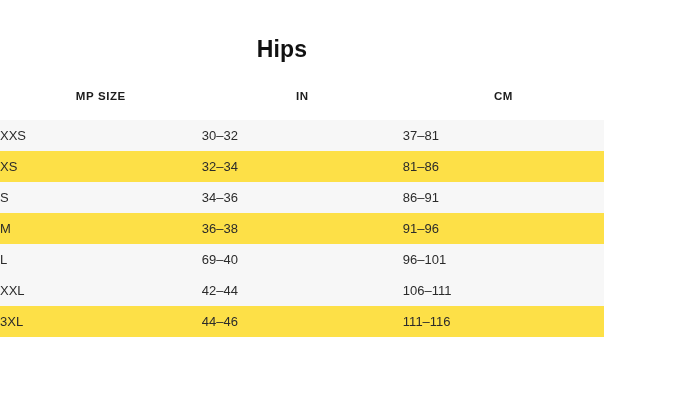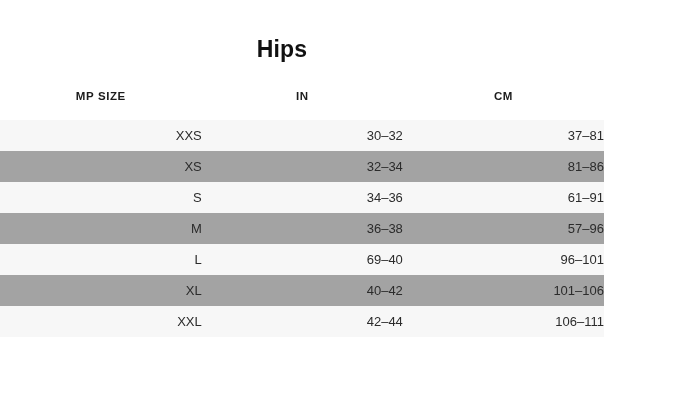--- a/index.html
+++ b/index.html
@@ -42,30 +42,30 @@
     font-weight: bold;
     letter-spacing: 0.6px;
     color: #1c1c1c;
     padding: 0 0 18px 0;
     text-align: center;
     vertical-align: bottom;
   }
   table.size-table td {
     font-size: 13px;
     color: #2b2b2b;
-    text-align: right;
+    text-align: left;
     height: 31px;
     padding: 0;
     font-weight: 400;
   }
   table.size-table tbody tr.odd td {
     background: #f7f7f7;
   }
   table.size-table tbody tr.even td {
-    background: #a3a3a3;
+    background: #fde047;
   }
   col.c1 { width: 33.4%; }
   col.c2 { width: 33.3%; }
   col.c3 { width: 33.3%; }
 </style>
 </head>
 <body>
 
 <div class="page">
 
@@ -91,38 +91,38 @@
         <td>37–81</td>
       </tr>
       <tr class="even">
         <td>XS</td>
         <td>32–34</td>
         <td>81–86</td>
       </tr>
       <tr class="odd">
         <td>S</td>
         <td>34–36</td>
-        <td>61–91</td>
+        <td>86–91</td>
       </tr>
       <tr class="even">
         <td>M</td>
         <td>36–38</td>
-        <td>57–96</td>
+        <td>91–96</td>
       </tr>
       <tr class="odd">
         <td>L</td>
         <td>69–40</td>
         <td>96–101</td>
       </tr>
-      <tr class="even">
-        <td>XL</td>
-        <td>40–42</td>
-        <td>101–106</td>
-      </tr>
       <tr class="odd">
         <td>XXL</td>
         <td>42–44</td>
         <td>106–111</td>
+      </tr>
+      <tr class="even">
+        <td>3XL</td>
+        <td>44–46</td>
+        <td>111–116</td>
       </tr>
     </tbody>
   </table>
 
 </div>
 
 </body></html>

